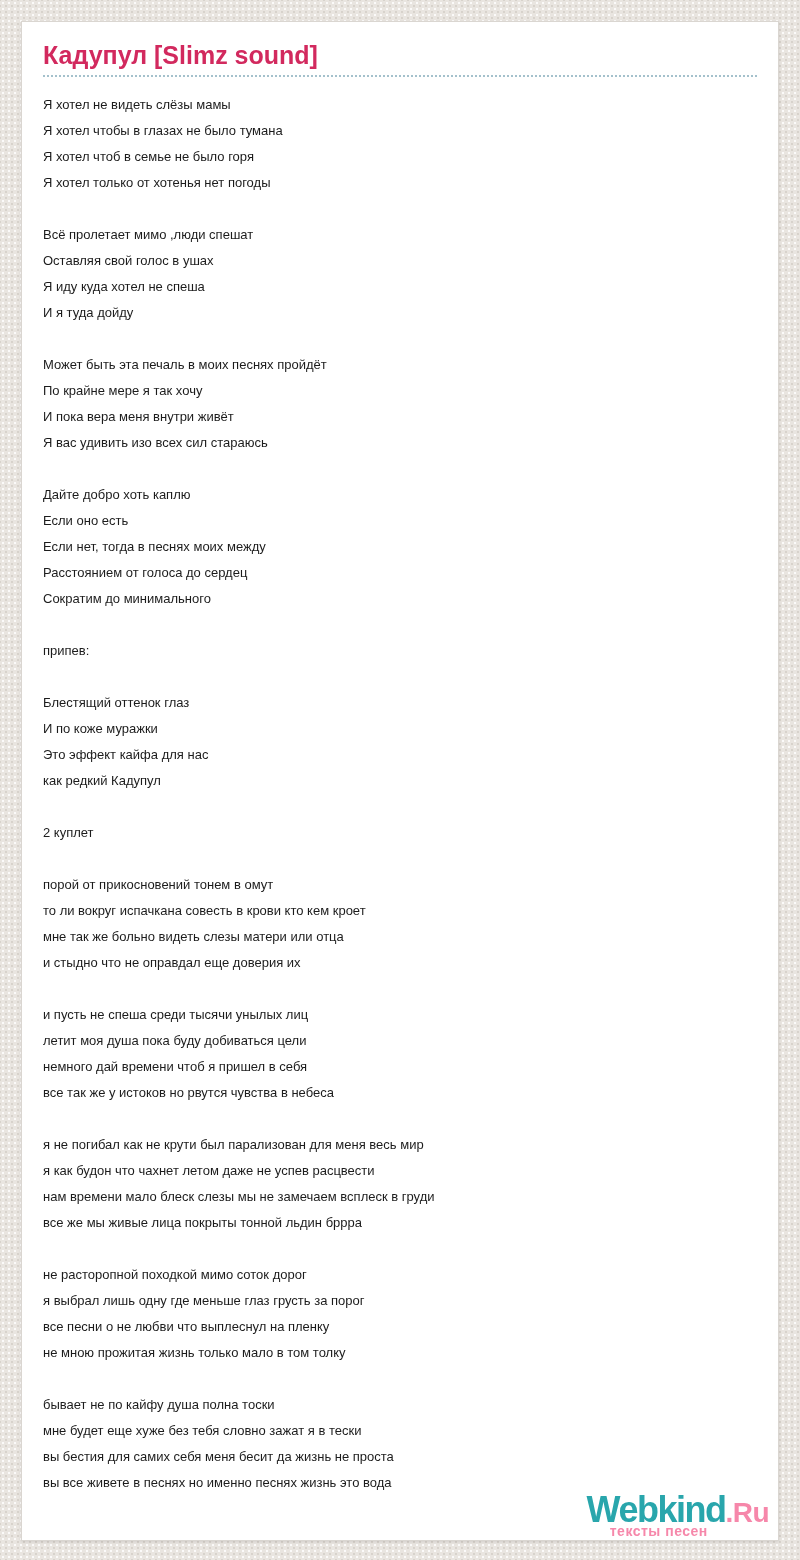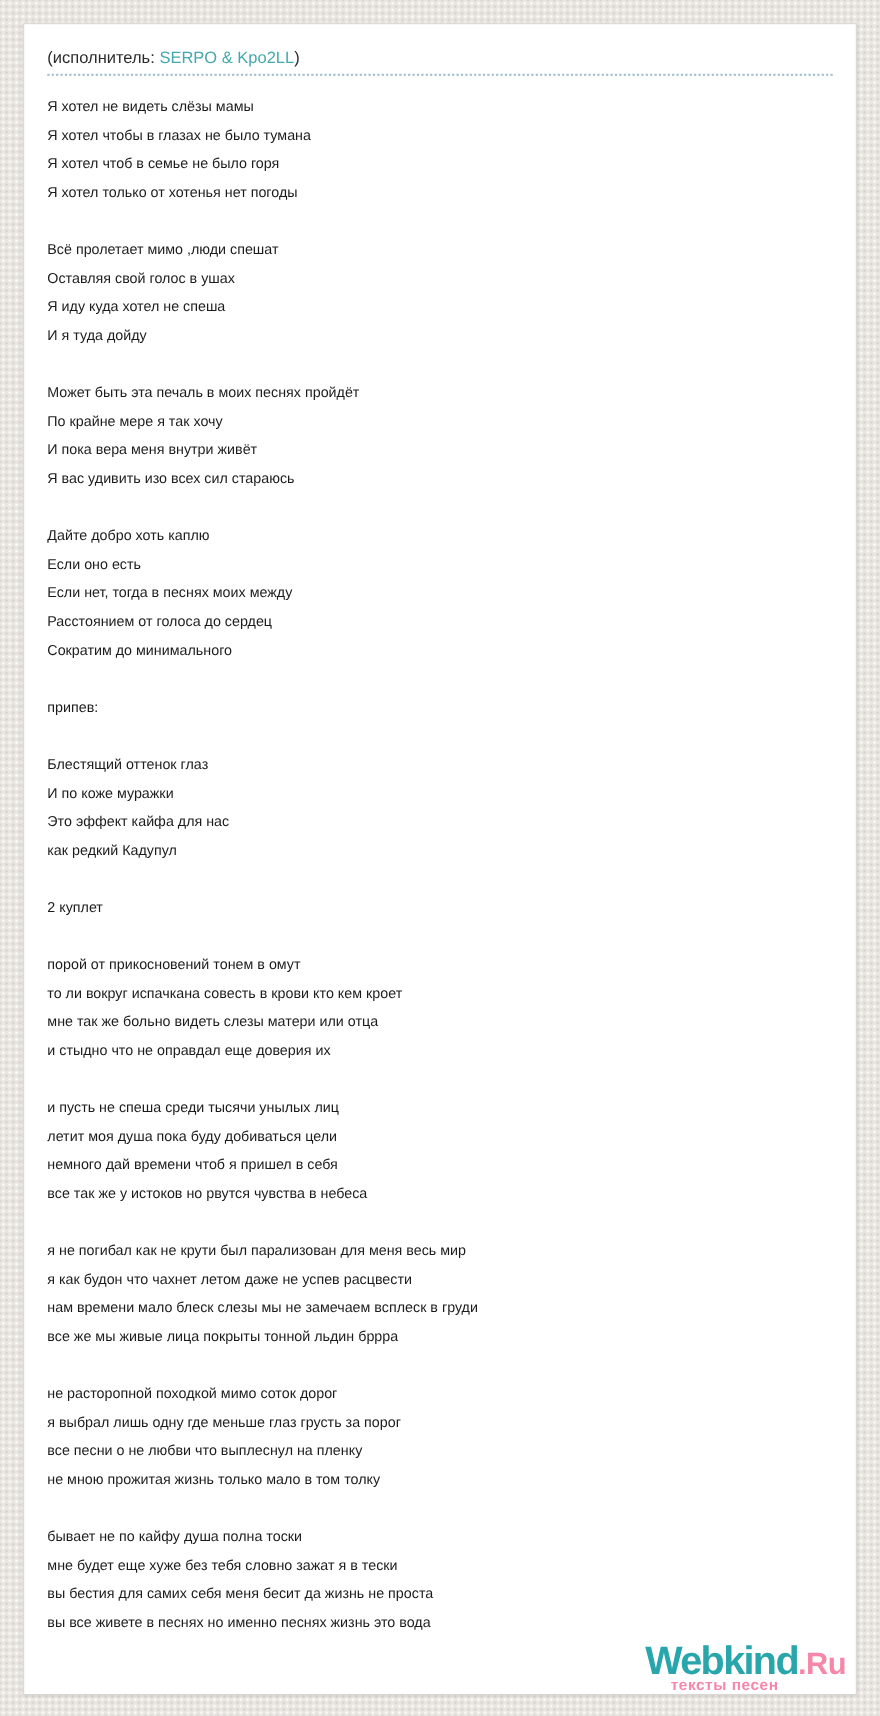--- a/index.html
+++ b/index.html
@@ -95,24 +95,21 @@
     letter-spacing: 0.5px;
     color: var(--logo_pink, #f687aa);
   }
 </style>
 </head>
 <body>
 
 <div class="card">
 
   <div class="header">
-    <div class="artist-line">
-      <span>(исполнитель:</span>
-      <a class="artist-link">SERPO &amp; Kpo2LL</a><span>)</span>
-    </div>
+    <h1 class="song-title">Кадупул [Slimz sound]</h1>
   </div>
 
   <div class="lyrics">Я хотел не видеть слёзы мамы
 Я хотел чтобы в глазах не было тумана
 Я хотел чтоб в семье не было горя
 Я хотел только от хотенья нет погоды
 
 Всё пролетает мимо ,люди спешат
 Оставляя свой голос в ушах
 Я иду куда хотел не спеша

